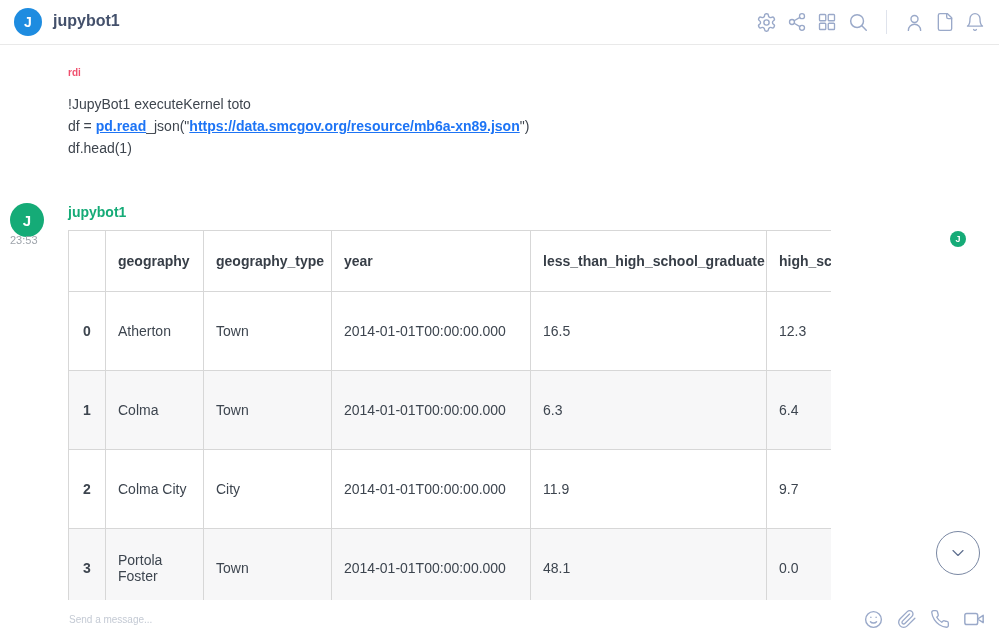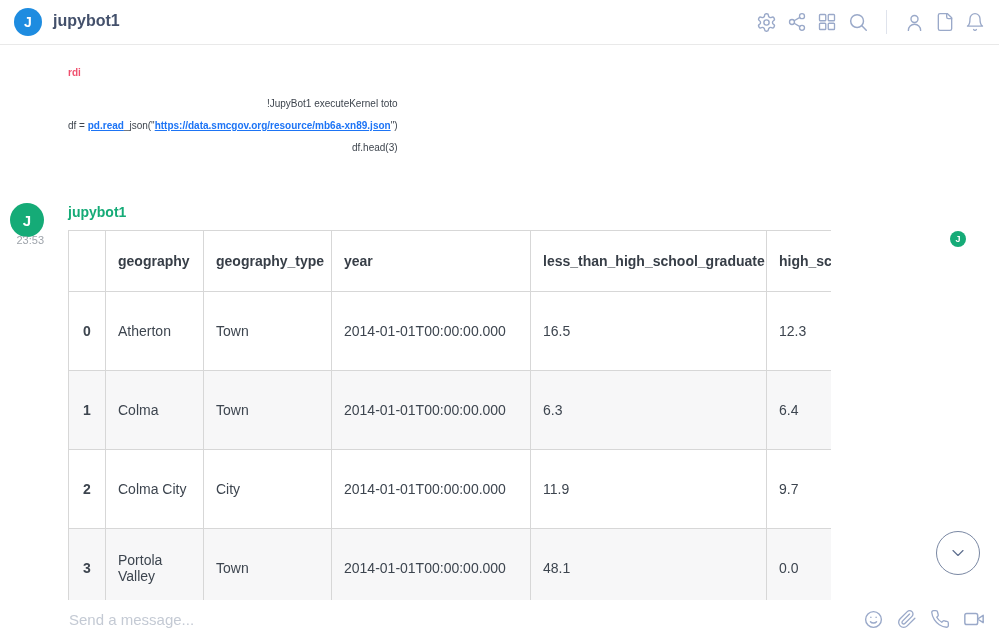--- a/index.html
+++ b/index.html
@@ -24,26 +24,26 @@
   .chat { position:absolute; top:45px; left:0; width:999px; height:555px; overflow:hidden; background:#fff; }
   .avatar-photo { border-radius:50%;
       background:
         radial-gradient(circle at 32% 42%, #8fa3b8 0 26%, rgba(0,0,0,0) 27%),
         radial-gradient(circle at 66% 44%, #e3d3ae 0 28%, rgba(0,0,0,0) 29%),
         linear-gradient(160deg, #a08songs 0%, #8a6f52 0%, #7d6547 55%, #44372a 100%);
   }
   .msg1-avatar { position:absolute; left:10px; top:17px; width:36px; height:36px; }
   .msg1-author { position:absolute; left:68px; top:22px; font-size:10px; font-weight:700;
                  color:var(--author-pink,#f0506e); }
-  .msg1-body { position:absolute; left:68px; top:48px; font-size:10px; line-height:22px; color:#3e454e;text-align:right; }
+  .msg1-body { position:absolute; left:68px; top:48px; font-size:14px; line-height:22px; color:#3e454e; }
   .msg1-body a { color:var(--link-blue,#1d74f5); text-decoration:underline; cursor:pointer;font-weight:bold; }
   .msg2-avatar { position:absolute; left:10px; top:158px; width:34px; height:34px; border-radius:50%;
                  background:var(--green,#15ab77); color:#fff; font-weight:700; font-size:15px;
                  display:flex; align-items:center; justify-content:center; }
-  .msg2-time { position:absolute; left:10px; top:189px; width:34px; text-align:right;
+  .msg2-time { position:absolute; left:10px; top:189px; width:34px; text-align:left;
                font-size:11px; color:#9ea4ab; }
   .msg2-author { position:absolute; left:68px; top:159px; font-size:14px; font-weight:700;
                  color:var(--green,#15ab77); }
   .table-clip { position:absolute; left:68px; top:185px; width:763px; overflow:hidden; }
   table.df { border-collapse:collapse; table-layout:fixed; width:874px; background:#fff;
              font-size:14px; }
   table.df th, table.df td { border:1px solid #d7d7d7; text-align:left; padding:22px 12px;
              vertical-align:middle; overflow:hidden; white-space:normal; }
   table.df thead tr { height:34px; }
   table.df th { font-weight:700; color:#373e47; background:#fff; white-space:nowrap; }
@@ -60,21 +60,21 @@
                   background:var(--green,#15ab77); color:#fff; font-size:9px; font-weight:700;
                   display:flex; align-items:center; justify-content:center; }
   .scroll-btn { position:absolute; left:936px; top:486px; width:44px; height:44px; border-radius:50%;
                 background:#fff; border:1px solid #7a88a3; display:flex; align-items:center;
                 justify-content:center; cursor:pointer; }
   .scroll-btn svg { stroke:#5f6f8f; fill:none; stroke-width:1.4; stroke-linecap:round; stroke-linejoin:round; }
   
   .footer { position:absolute; top:600px; left:0; right:0; height:39px; background:#fff; }
   .footer-avatar { position:absolute; left:10px; top:3px; width:30px; height:30px; }
   .composer-input { position:absolute; left:69px; top:0; width:720px; height:38px; border:none;
-                    outline:none; font-family:inherit; font-size:15px; color:#0f172a; background:transparent; }
+                    outline:none; font-family:inherit; font-size:10px; color:#0f172a; background:transparent; }
   .composer-input::placeholder { color:#c4cad4; }
   .ficons { position:absolute; right:14px; top:0; height:38px; display:flex; align-items:center; gap:13px; }
 </style>
 </head>
 <body>
 
 <div class="app">
 
   <div class="header">
     <div class="header-avatar">J</div>
@@ -131,21 +131,21 @@
     </div>
   </div>
 
   <div class="chat">
 
     <div class="avatar-photo msg1-avatar"></div>
     <div class="msg1-author">rdi</div>
     <div class="msg1-body">
       <div>!JupyBot1 executeKernel toto</div>
       <div><span>df = </span><a>pd.read</a><span>_json("</span><a>https://data.smcgov.org/resource/mb6a-xn89.json</a><span>")</span></div>
-      <div>df.head(3)</div>
+      <div>df.head(1)</div>
     </div>
 
     <div class="msg2-avatar">J</div>
     <div class="msg2-time">23:53</div>
     <div class="msg2-author">jupybot1</div>
 
     <div class="table-clip">
       <table class="df">
           <thead>
             <tr>
@@ -177,21 +177,21 @@
             <tr>
               <td class="idx">2</td>
               <td>Colma City</td>
               <td>City</td>
               <td>2014-01-01T00:00:00.000</td>
               <td>11.9</td>
               <td>9.7</td>
             </tr>
             <tr>
               <td class="idx">3</td>
-              <td>Portola Valley</td>
+              <td>Portola Foster</td>
               <td>Town</td>
               <td>2014-01-01T00:00:00.000</td>
               <td>48.1</td>
               <td>0.0</td>
             </tr>
             <tr>
               <td class="idx"></td>
               <td></td>
               <td></td>
               <td></td>

